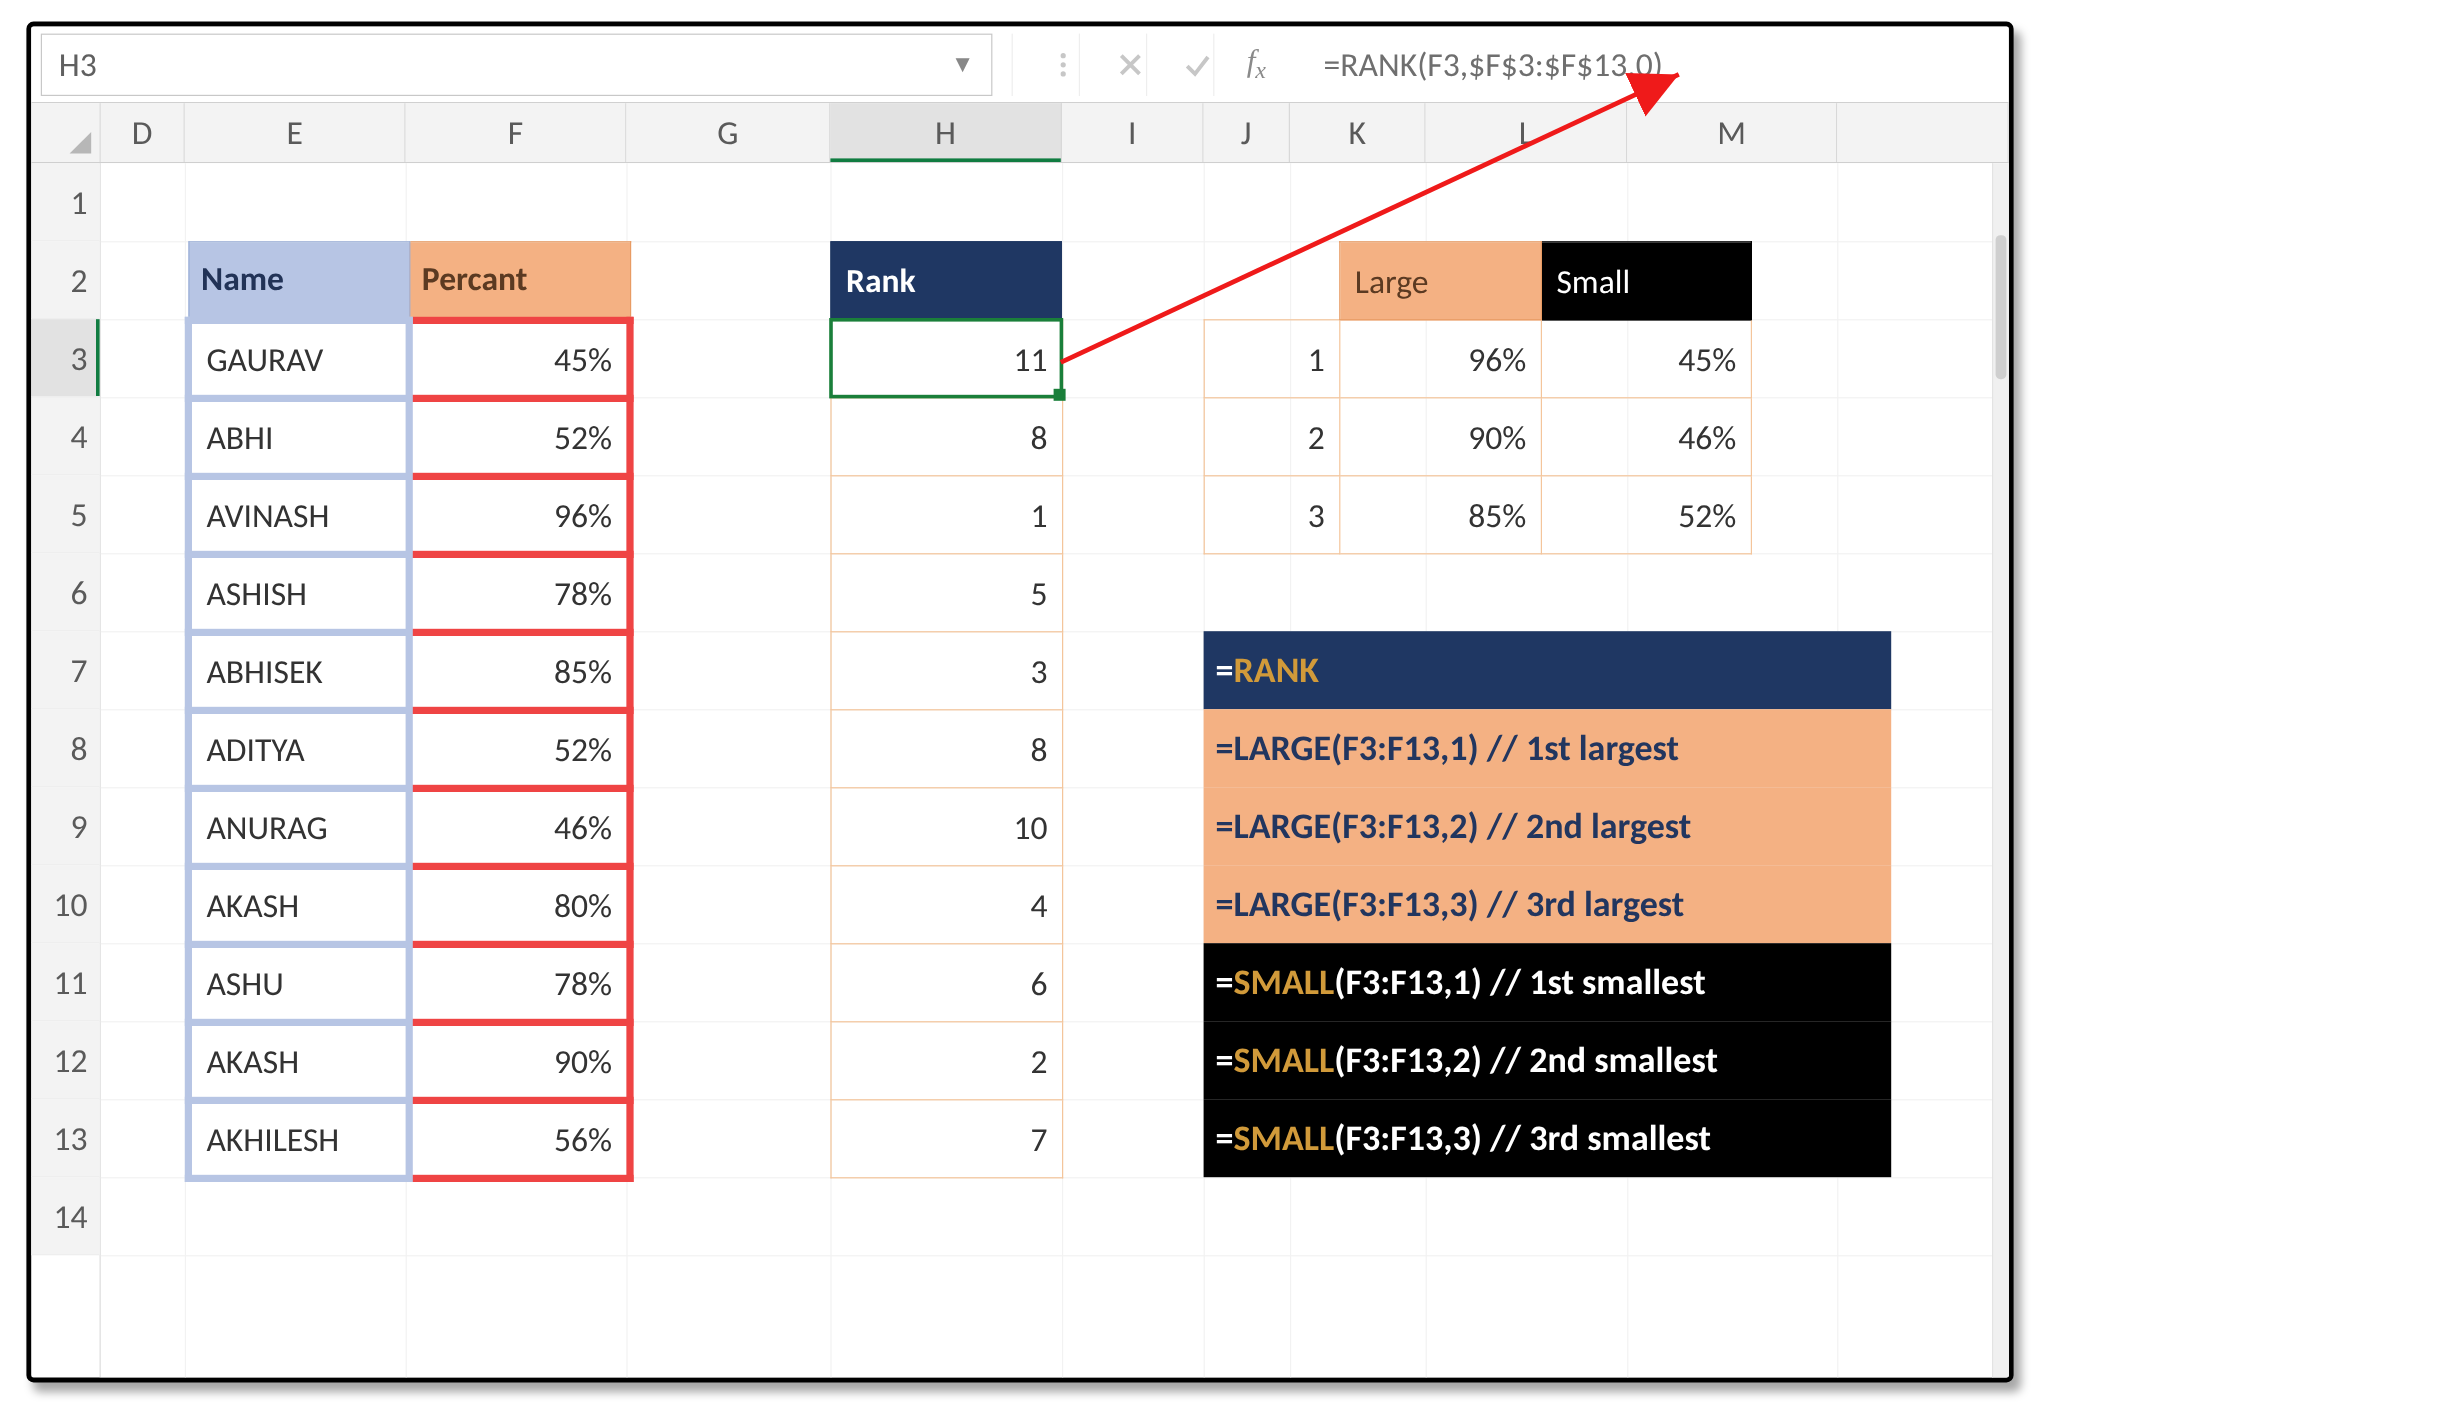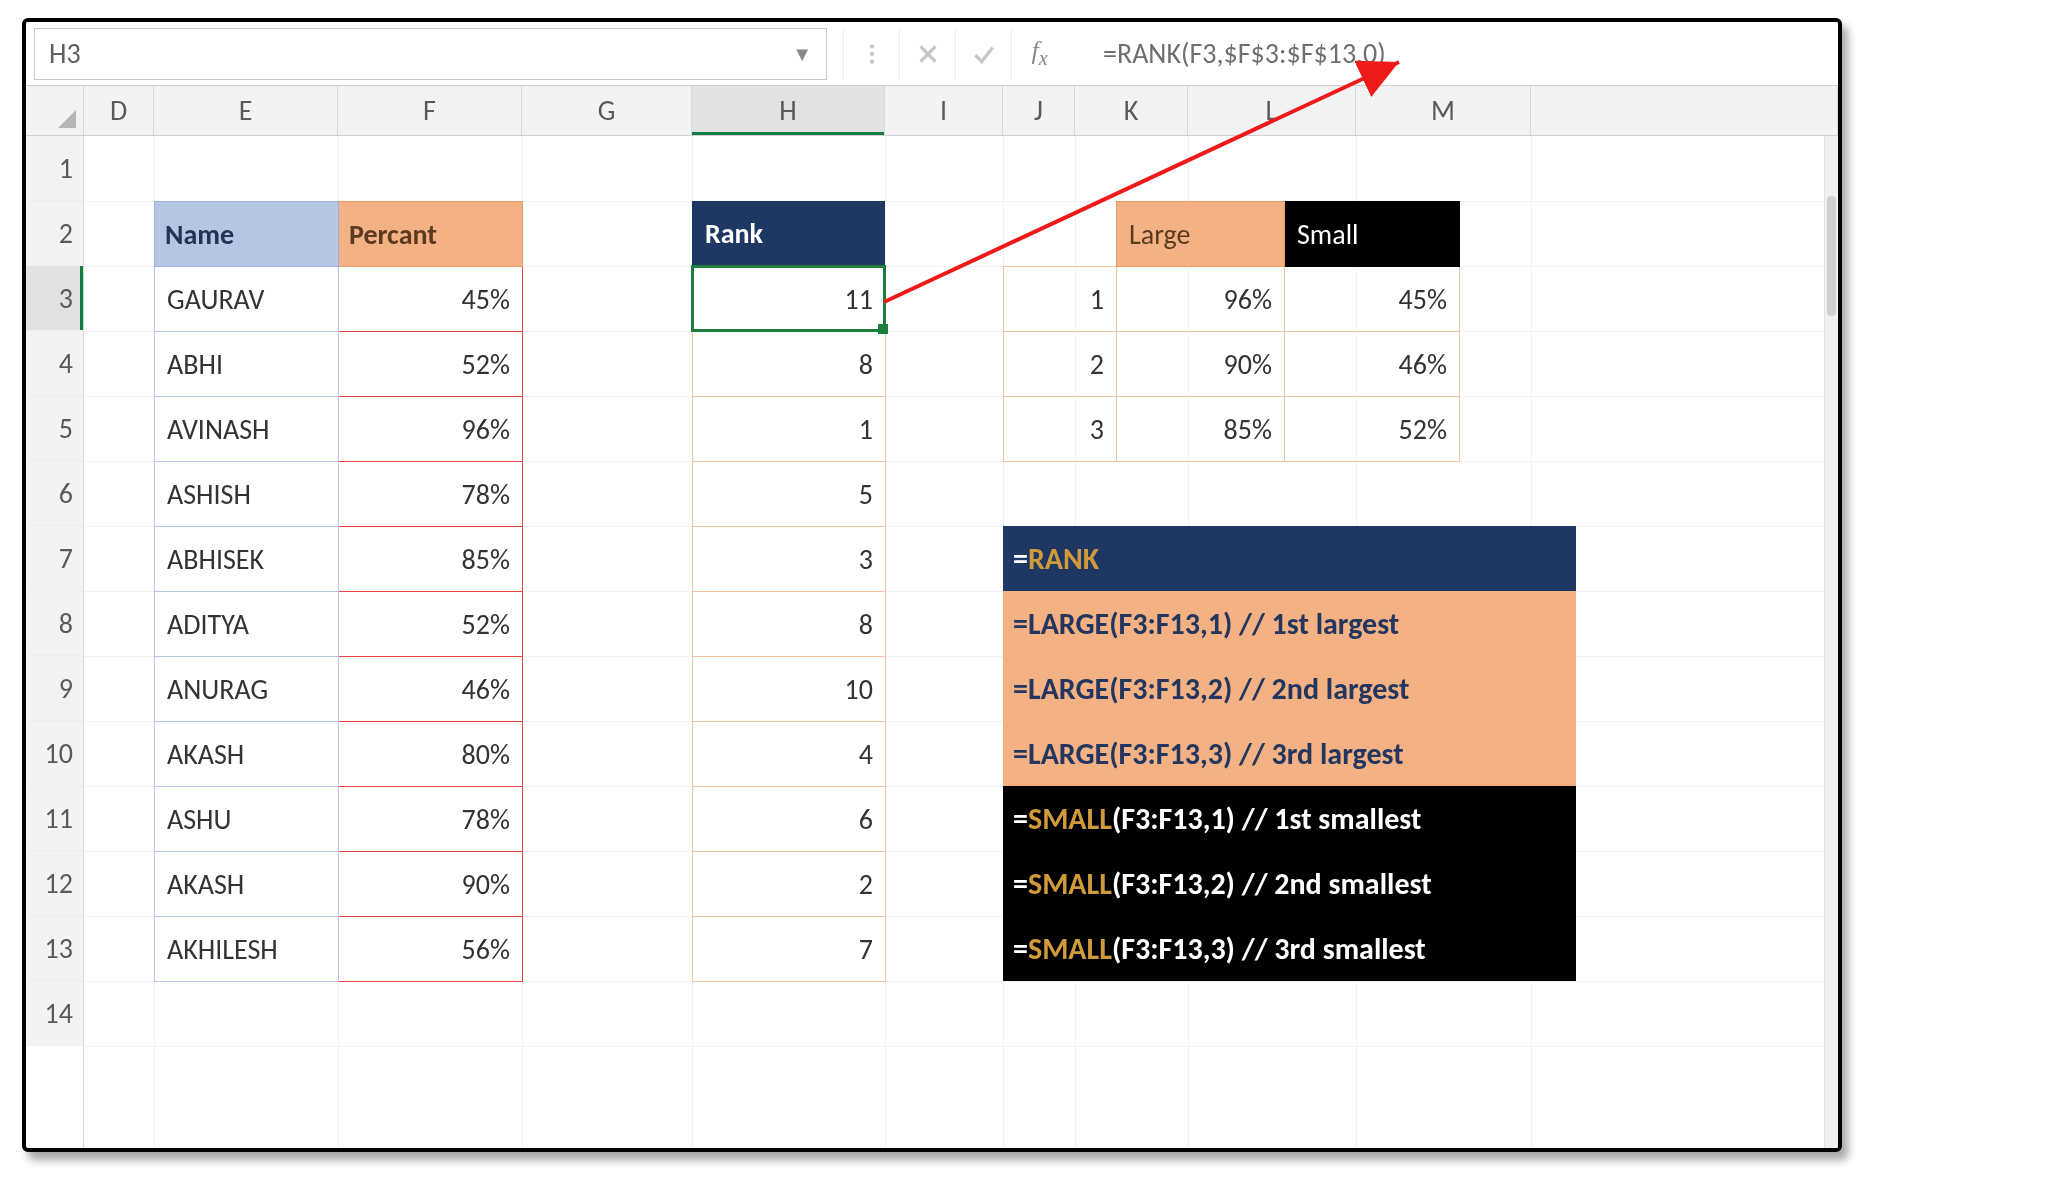--- a/index.html
+++ b/index.html
@@ -1,28 +1,28 @@
 <!DOCTYPE html>
 <html><head>
 <meta charset="utf-8">
 <style>
   * { box-sizing: border-box; }
   html, body { margin:0; padding:0; font-family: Calibri, Arial, sans-serif; font-size: 28px; color:#333; }
   body { background:#fff; width:2048px; height:1181px; position:relative; padding:18px 22px 30px 22px; }
 
-  .frame { border:4px solid #000; border-radius:6px; width:1820px; height:1134px; position:relative; background:#fff; box-shadow: 6px 8px 8px rgba(0,0,0,0.35); overflow:hidden; }
+  .frame { border:4px solid #000; border-radius:6px; width:1656px; height:1134px; position:relative; background:#fff; box-shadow: 6px 8px 8px rgba(0,0,0,0.35); overflow:hidden; }
 
   
   .fbar { display:flex; align-items:center; height:64px; background:#fff; border-bottom:1px solid #d0d0d0; }
   .namebox { flex: 0 0 793px; display:flex; align-items:center; border:1px solid #c8c8c8; margin:4px 6px 4px 8px; height:52px; padding:0 14px; color:#606060; }
   .namebox .txt { flex:1; }
   .namebox .chev { color:#888; font-size:20px; }
   .sep { width:10px; }
   .fbicons { display:flex; align-items:center; gap:0; }
-  .fbbtn { width:56px; height:52px; display:flex; align-items:center; justify-content:center; color:#bdbdbd; border-left:1px solid #eee; }
+  .fbbtn { width:56px; height:52px; display:flex; align-items:center; justify-content:flex-end; color:#bdbdbd; border-left:1px solid #eee; }
   .fbbtn svg { width:26px; height:26px; }
   .fxlabel { font-style:italic; color:#8a8a8a; font-family: "Times New Roman", serif; font-size:26px; padding:0 12px; }
   .formula { flex:1; color:#6f6f6f; padding-left:36px; }
 
   
   .colhdr { display:flex; height:50px; background:#f3f3f3; border-bottom:1px solid #cfcfcf; }
   .selall { flex:0 0 58px; border-right:1px solid #d8d8d8; position:relative; }
   .selall:after { content:""; position:absolute; right:7px; bottom:7px; width:0; height:0; border-style:solid; border-width:0 0 18px 18px; border-color: transparent transparent #b7b7b7 transparent; }
   .ch { flex:0 0 auto; display:flex; align-items:center; justify-content:center; color:#5a5a5a; border-right:1px solid #d8d8d8; background:#f3f3f3; position:relative; }
   .ch.active { background:#e2e2e2; }
@@ -41,21 +41,21 @@
   .vl { position:absolute; top:0; bottom:0; width:1px; background:#f2f2f2; }
 
   .abs { position:absolute; }
 
   
   .tbl { border-collapse:collapse; }
   .tbl th, .tbl td { height:65px; font-weight:normal; }
   .tbl1 th { text-align:left; font-weight:bold; padding:0 10px; }
   .tbl1 .nameh { background:#b7c5e4; border:1px solid #9cb0d8; width:184px; color:#223357; }
   .tbl1 .pcth  { background:#f4b183; border:1px solid #e89b63; width:184px; color:#5b3a22; }
-  .tbl1 td { border:1px solid #ef4444; padding:0 12px; }
+  .tbl1 td { border:6px solid #ef4444; padding:0 12px; }
   .tbl1 td.name { border-color:#b7c5e4; background:#fff; width:184px; }
   .tbl1 td.pct  { text-align:right; width:184px; }
 
   
   .rankhdr { background:#1f3763; color:#fff; font-weight:bold; padding:0 12px; height:65px; display:flex; align-items:center; border:1px solid #1f3763; width:193px; }
   .tblR td { border:1px solid #f4c59b; text-align:right; padding:0 12px; width:193px; height:65px; }
 
   
   .selcell { position:absolute; border:3px solid #1a7f3a; background:transparent; pointer-events:none; }
   .selcell .handle { position:absolute; width:10px; height:10px; background:#1a7f3a; right:-5px; bottom:-5px; }

